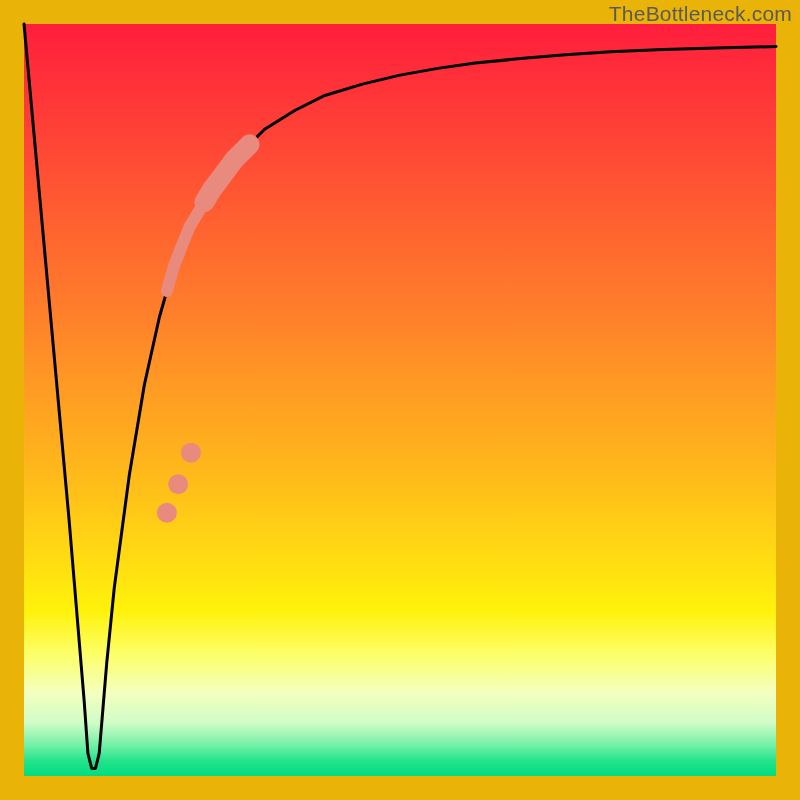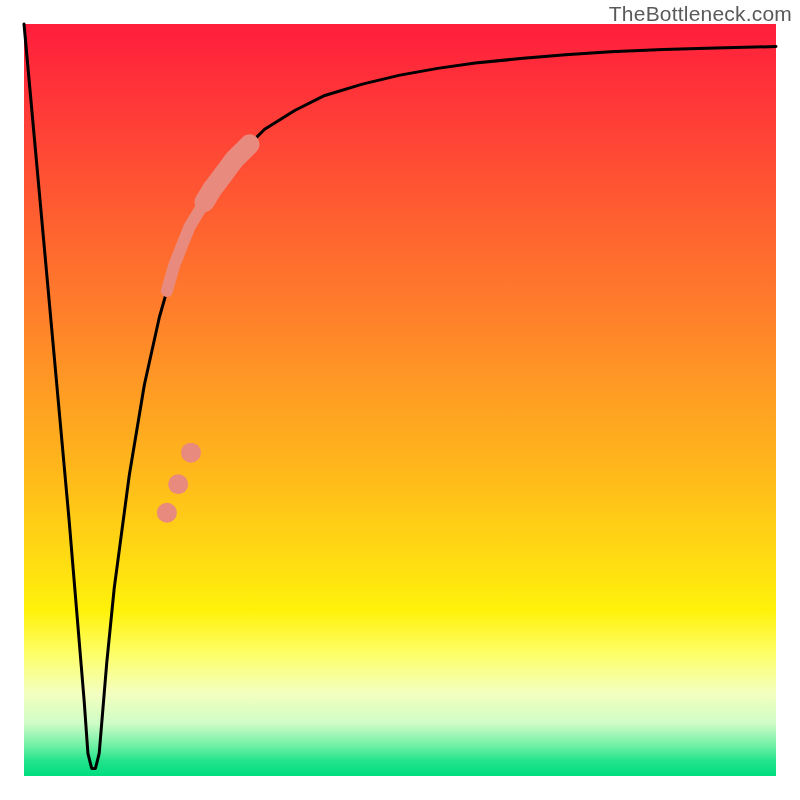--- a/index.html
+++ b/index.html
@@ -8,21 +8,21 @@
     width: 800px;
     height: 800px;
     overflow: hidden;
     background: #000;
     font-family: Arial, Helvetica, sans-serif;
   }
   .frame {
     position: relative;
     width: 800px;
     height: 800px;
-    background: #ffffff;
+    background: #eab308;
   }
   .plot {
     position: absolute;
     left: 24px;
     top: 24px;
     width: 752px;
     height: 752px;
     
     background: linear-gradient(
       to bottom,

